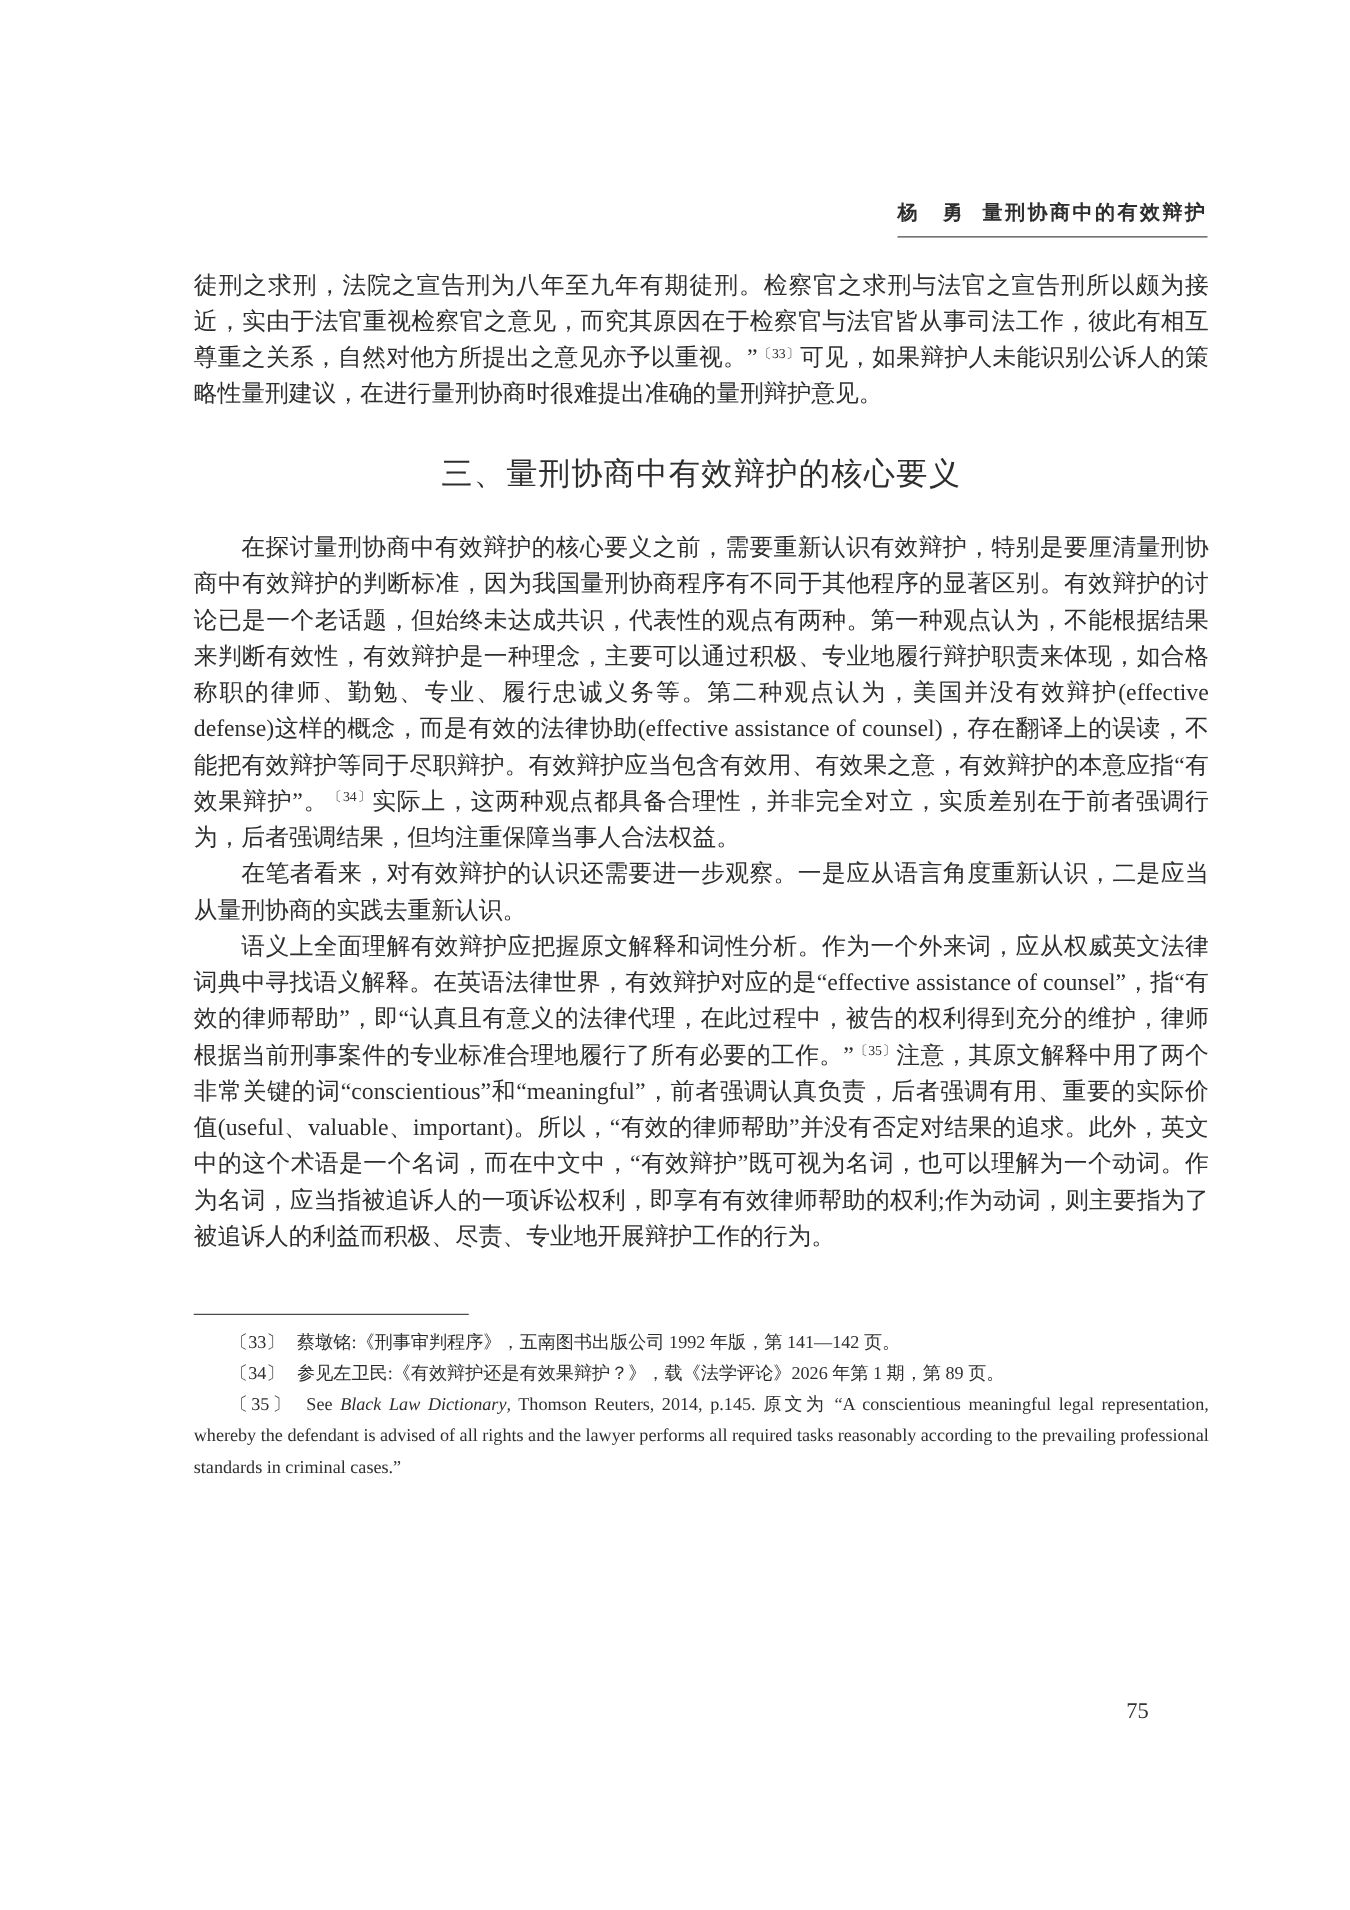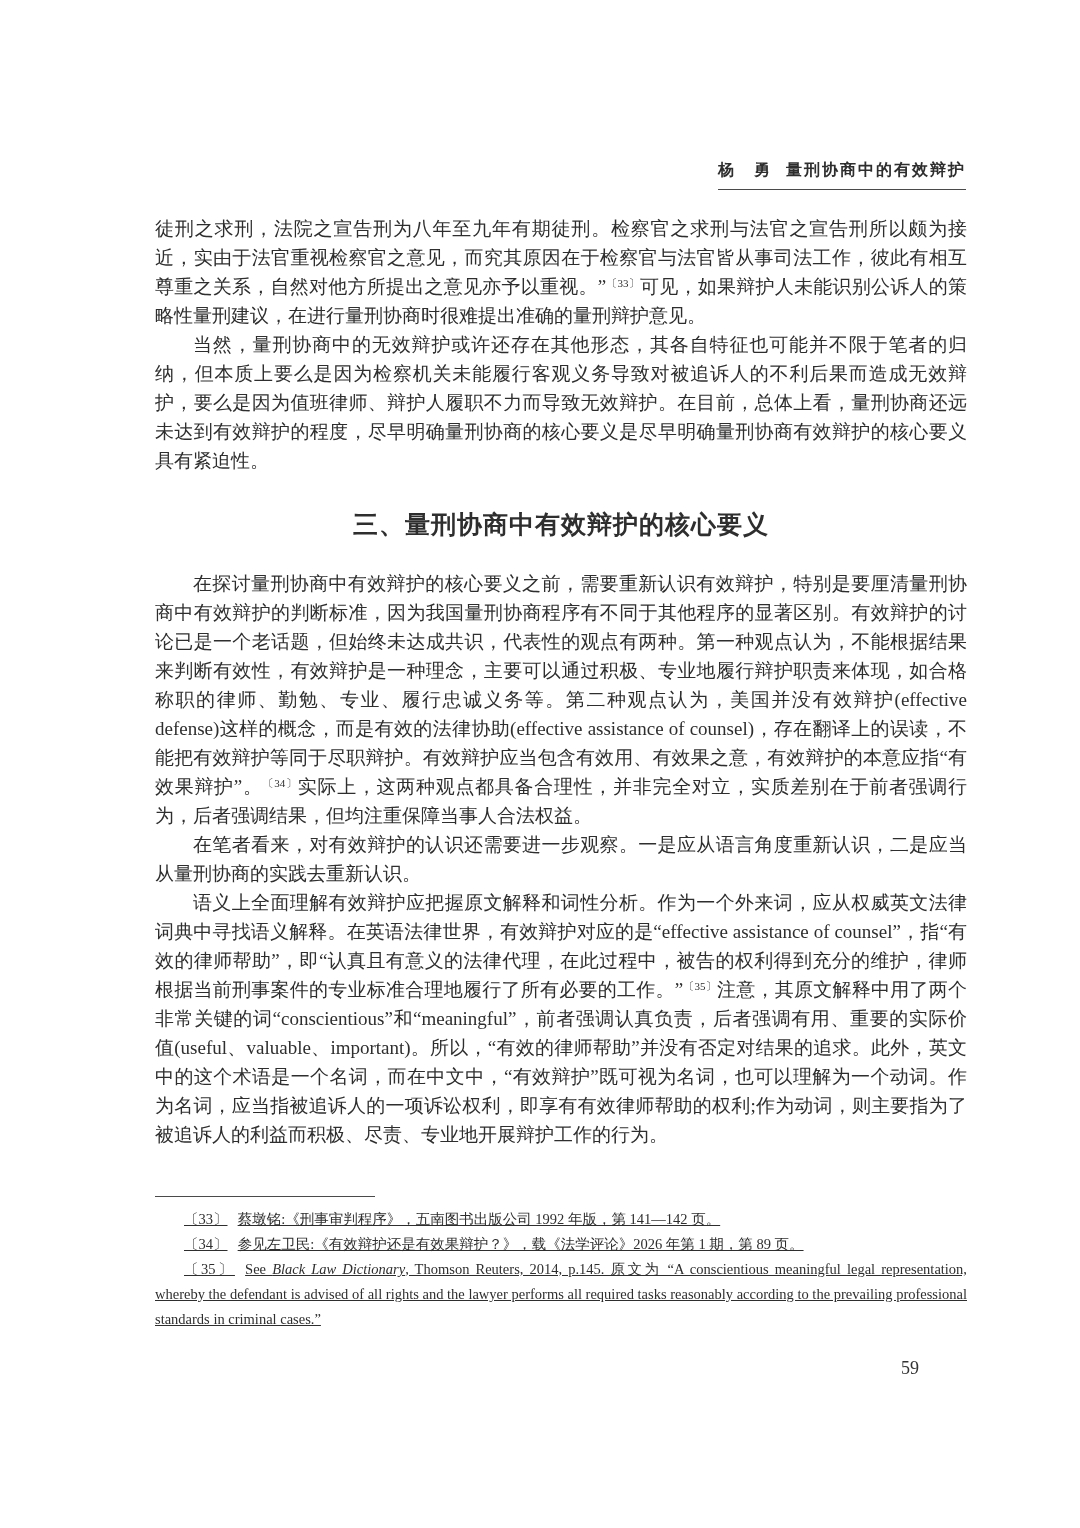--- a/index.html
+++ b/index.html
@@ -31,29 +31,29 @@
     text-align:justify;
     word-break:break-word;
     font-family:Liberation Serif, serif;
   }
   p.indent { text-indent:2em; }
   sup.fnref { font-size:11px; line-height:0; vertical-align:6px; letter-spacing:0; }
 
   h2.section-heading {
     margin:32px 0 26px 0;
     font-size:25px; line-height:36px;
-    text-align:center; font-weight:bold; letter-spacing:1px;
+    text-align:center; font-weight:normal; letter-spacing:1px;
   }
 
   .footnotes { margin-top:47px; }
   .fn-rule { width:220px; height:1px; background:#4a4a4a; margin-bottom:10px; }
   p.footnote {
     margin:0;
     font-size:14.5px; line-height:25px;
-    text-align:justify; text-indent:2em;text-decoration:underline;
+    text-align:justify; text-indent:2em;
   }
   .fn-marker { margin-right:0.7em; }
   .cite-italic { font-style:italic; }
 
   .page-number {
     position:absolute; top:1358px; left:880px; width:60px;
     text-align:center; font-size:18px; color:#333;
   }
 </style>
 </head>
@@ -65,21 +65,20 @@
     <div class="head-text">
       <span>杨　勇</span><span class="head-title">量刑协商中的有效辩护</span>
     </div>
     <div class="head-rule"></div>
   </div>
 
   <div class="body-block">
 
     <p class="body-para"><span>徒刑之求刑，法院之宣告刑为八年至九年有期徒刑。检察官之求刑与法官之宣告刑所以颇为接近，实由于法官重视检察官之意见，而究其原因在于检察官与法官皆从事司法工作，彼此有相互尊重之关系，自然对他方所提出之意见亦予以重视。”</span><sup class="fnref">〔33〕</sup><span>可见，如果辩护人未能识别公诉人的策略性量刑建议，在进行量刑协商时很难提出准确的量刑辩护意见。</span></p>
 
-    <p class="body-para indent"><span>当然，量刑协商中的无效辩护或许还存在其他形态，其各自特征也可能并不限于笔者的归纳，但本质上要么是因为检察机关未能履行客观义务导致对被追诉人的不利后果而造成无效辩护，要么是因为值班律师、辩护人履职不力而导致无效辩护。在目前，总体上看，量刑协商还远未达到有效辩护的程度，尽早明确量刑协商的核心要义是尽早明确量刑协商有效辩护的核心要义具有紧迫性。</span></p>
 
     <h2 class="section-heading">三、量刑协商中有效辩护的核心要义</h2>
 
     <p class="body-para indent"><span>在探讨量刑协商中有效辩护的核心要义之前，需要重新认识有效辩护，特别是要厘清量刑协商中有效辩护的判断标准，因为我国量刑协商程序有不同于其他程序的显著区别。有效辩护的讨论已是一个老话题，但始终未达成共识，代表性的观点有两种。第一种观点认为，不能根据结果来判断有效性，有效辩护是一种理念，主要可以通过积极、专业地履行辩护职责来体现，如合格称职的律师、勤勉、专业、履行忠诚义务等。第二种观点认为，美国并没有效辩护(effective defense)这样的概念，而是有效的法律协助(effective assistance of counsel)，存在翻译上的误读，不能把有效辩护等同于尽职辩护。有效辩护应当包含有效用、有效果之意，有效辩护的本意应指“有效果辩护”。</span><sup class="fnref">〔34〕</sup><span>实际上，这两种观点都具备合理性，并非完全对立，实质差别在于前者强调行为，后者强调结果，但均注重保障当事人合法权益。</span></p>
 
     <p class="body-para indent"><span>在笔者看来，对有效辩护的认识还需要进一步观察。一是应从语言角度重新认识，二是应当从量刑协商的实践去重新认识。</span></p>
 
     <p class="body-para indent"><span>语义上全面理解有效辩护应把握原文解释和词性分析。作为一个外来词，应从权威英文法律词典中寻找语义解释。在英语法律世界，有效辩护对应的是“effective assistance of counsel”，指“有效的律师帮助”，即“认真且有意义的法律代理，在此过程中，被告的权利得到充分的维护，律师根据当前刑事案件的专业标准合理地履行了所有必要的工作。”</span><sup class="fnref">〔35〕</sup><span>注意，其原文解释中用了两个非常关键的词“conscientious”和“meaningful”，前者强调认真负责，后者强调有用、重要的实际价值(useful、valuable、important)。所以，“有效的律师帮助”并没有否定对结果的追求。此外，英文中的这个术语是一个名词，而在中文中，“有效辩护”既可视为名词，也可以理解为一个动词。作为名词，应当指被追诉人的一项诉讼权利，即享有有效律师帮助的权利;作为动词，则主要指为了被追诉人的利益而积极、尽责、专业地开展辩护工作的行为。</span></p>
 
 
@@ -88,15 +87,15 @@
 
       <p class="footnote"><span class="fn-marker">〔33〕</span><span>蔡墩铭:《刑事审判程序》，五南图书出版公司 1992 年版，第 141—142 页。</span></p>
 
       <p class="footnote"><span class="fn-marker">〔34〕</span><span>参见左卫民:《有效辩护还是有效果辩护？》，载《法学评论》2026 年第 1 期，第 89 页。</span></p>
 
       <p class="footnote"><span class="fn-marker">〔35〕</span><span>See </span><span class="cite-italic">Black Law Dictionary</span><span>, Thomson Reuters, 2014, p.145. 原文为 “A conscientious meaningful legal representation, whereby the defendant is advised of all rights and the lawyer performs all required tasks reasonably according to the prevailing professional standards in criminal cases.”</span></p>
     </div>
 
   </div>
 
-  <div class="page-number">59</div>
+  <div class="page-number">75</div>
 
 </div>
 
 </body></html>

